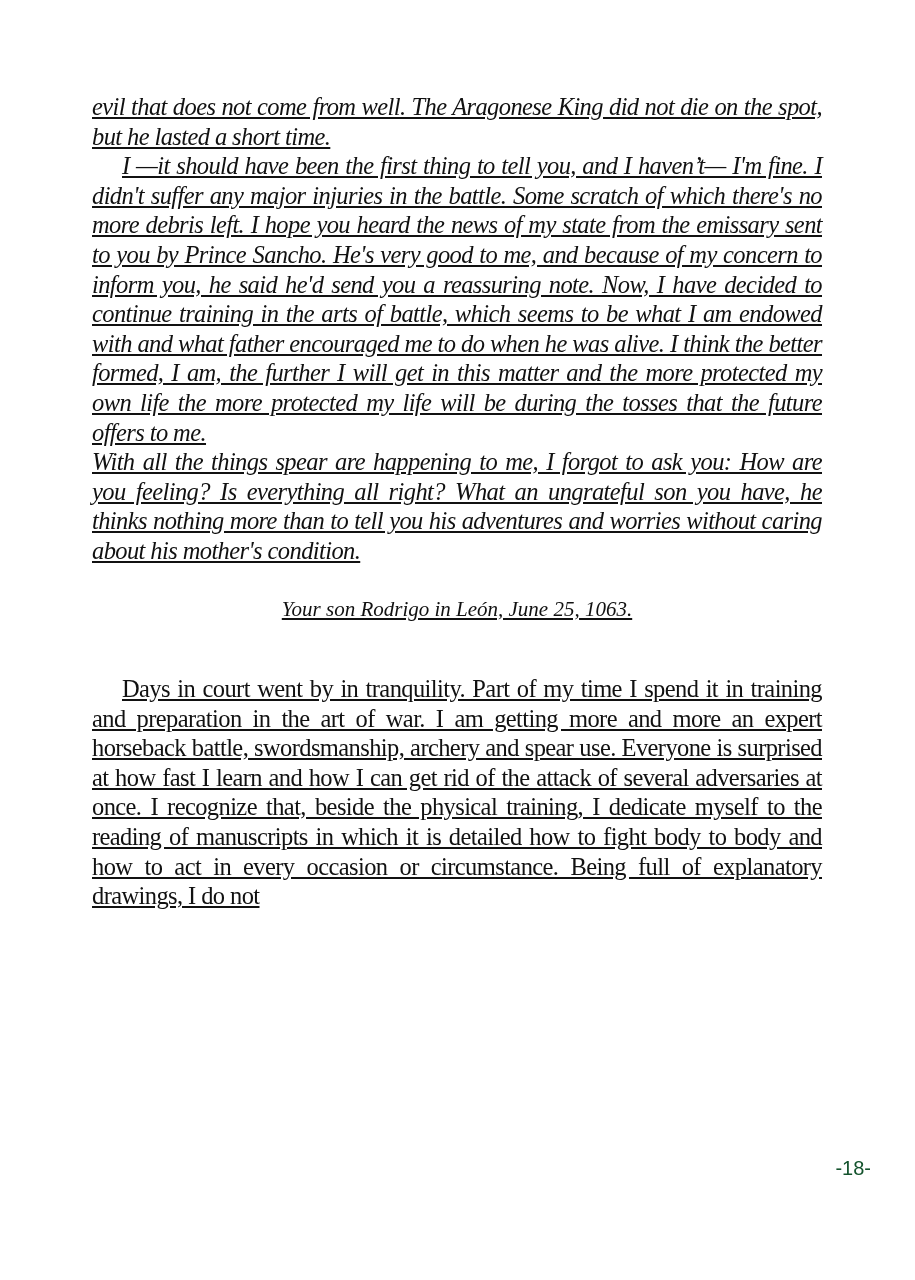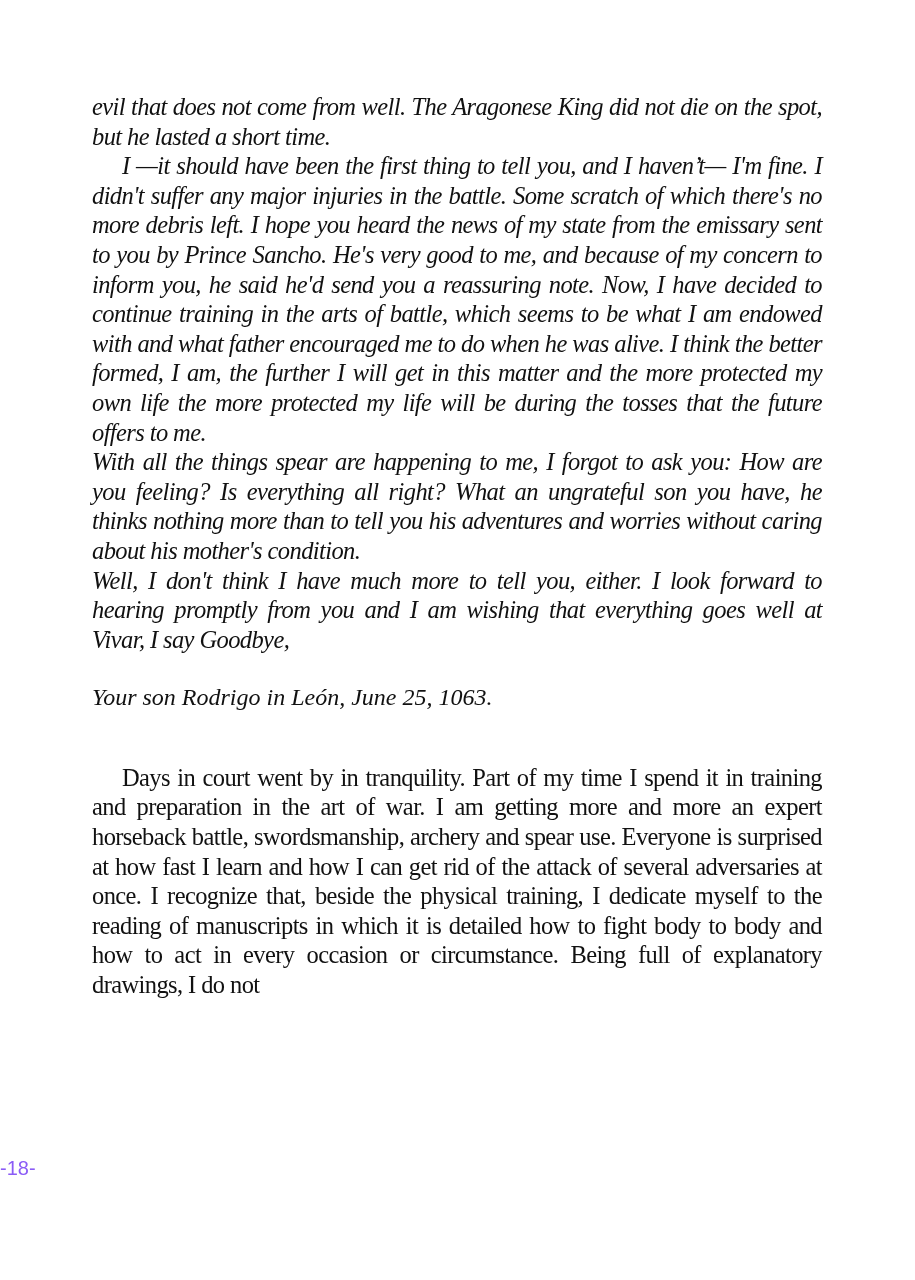--- a/index.html
+++ b/index.html
@@ -12,68 +12,68 @@
       height: 1280px;
       position: relative;
       overflow: hidden;
       color: #111111;
     }
     .page {
       position: absolute;
       left: 92px;
       top: 92px;
       width: 730px;
+      text-decoration: underline;
     }
     .para {
       margin: 0;
       font-family: "Liberation Serif", serif;
       font-size: 24.5px;
       line-height: 29.6px;
       text-align: justify;
       letter-spacing: -0.6px;
       word-spacing: 0px;
     }
     .italic {
       font-style: italic;
     }
     .indent {
       text-indent: 30px;
     }
     .signature {
       margin: 29px 0 0 0;
       font-family: "Liberation Serif", serif;
       font-style: italic;
-      font-size: 24px;
+      font-size: 21px;
       line-height: 29.6px;
-      text-align: left;
+      text-align: center;
       letter-spacing: 0;
     }
     .spacer {
       height: 50px;
     }
     .page-number {
       position: absolute;
       left: 0;
       width: 871px;
       top: 1156px;
-      text-align: left;
+      text-align: right;
       font-family: "Liberation Sans", sans-serif;
       font-size: 20px;
       line-height: 24px;
-      color: #8b5cf6;
+      color: #14532d;
     }
   </style>
 </head>
 <body>
 
 <div class="page">
   <p class="para italic">evil that does not come from well. The Aragonese King did not die on the spot, but he lasted a short time.</p>
   <p class="para italic indent">I —it should have been the first thing to tell you, and I haven’t— I'm fine. I didn't suffer any major injuries in the battle. Some scratch of which there's no more debris left. I hope you heard the news of my state from the emissary sent to you by Prince Sancho. He's very good to me, and because of my concern to inform you, he said he'd send you a reassuring note. Now, I have decided to continue training in the arts of battle, which seems to be what I am endowed with and what father encouraged me to do when he was alive. I think the better formed, I am, the further I will get in this matter and the more protected my own life the more protected my life will be during the tosses that the future offers to me.</p>
   <p class="para italic">With all the things spear are happening to me, I forgot to ask you: How are you feeling? Is everything all right? What an ungrateful son you have, he thinks nothing more than to tell you his adventures and worries without caring about his mother's condition.</p>
-  <p class="para italic">Well, I don't think I have much more to tell you, either. I look forward to hearing promptly from you and I am wishing that everything goes well at Vivar, I say Goodbye,</p>
 
   <p class="signature">Your son Rodrigo in León, June 25, 1063.</p>
 
   <div class="spacer"></div>
 
   <p class="para indent">Days in court went by in tranquility. Part of my time I spend it in training and preparation in the art of war. I am getting more and more an expert horseback battle, swordsmanship, archery and spear use. Everyone is surprised at how fast I learn and how I can get rid of the attack of several adversaries at once. I recognize that, beside the physical training, I dedicate myself to the reading of manuscripts in which it is detailed how to fight body to body and how to act in every occasion or circumstance. Being full of explanatory drawings, I do not</p>
 </div>
 
 <div class="page-number">-18-</div>
 

